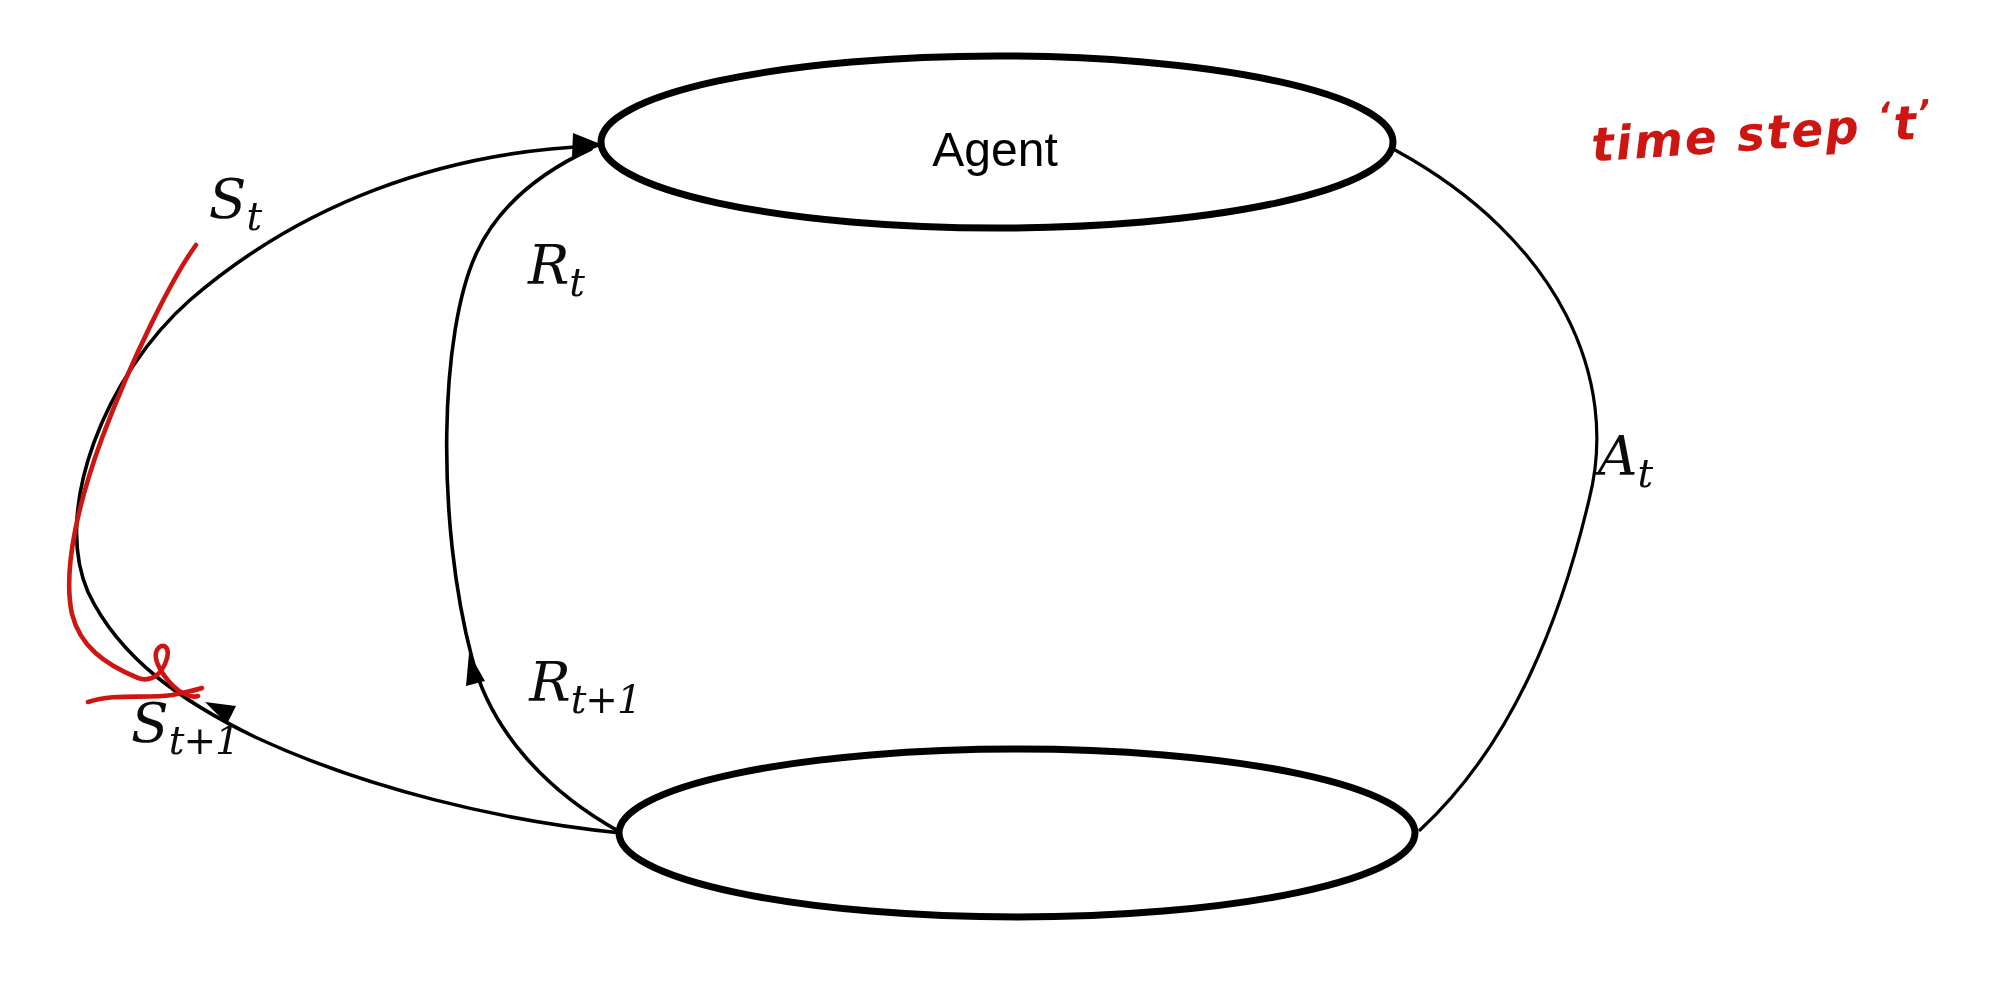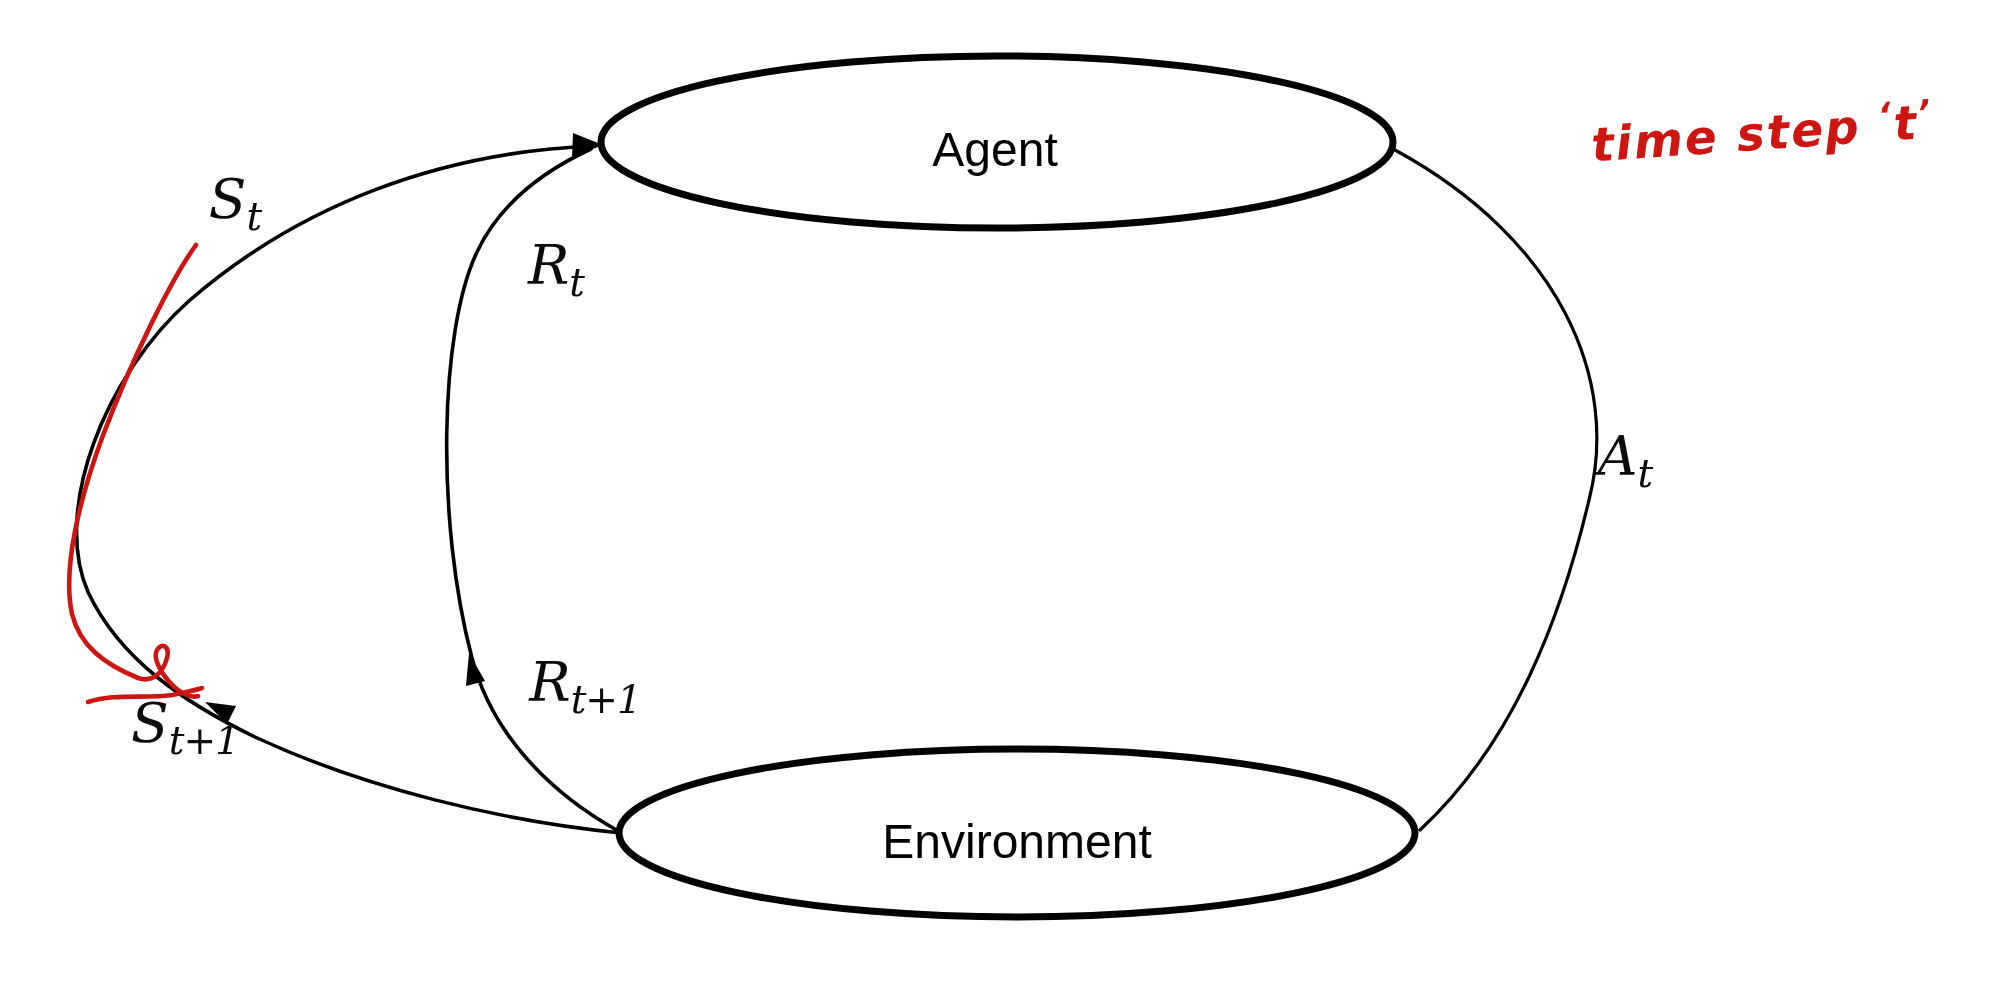--- a/index.html
+++ b/index.html
@@ -81,21 +81,20 @@
              C 80,646 104,664 138,678
              C 152,683 163,673 167,658
              C 170,646 162,642 157,650
              C 152,659 163,678 178,690
              C 185,695 192,698 198,696" fill="none" stroke="#cd1512" stroke-width="4.6" stroke-linecap="round"></path>
     <path d="M 88,702 C 115,693 145,699 172,695 C 182,693 193,691 202,688" fill="none" stroke="#cd1512" stroke-width="4.6" stroke-linecap="round"></path>
   </svg>
 
   <div class="node-label" style="left:995px;top:149px;">Agent</div>
 
-  <div class="node-label" style="left:1017px;top:841px;">Environment</div>
 
   <div class="math-label" style="left:235px;top:204px;">
     <span>S</span><span class="sub">t</span>
   </div>
 
   <div class="math-label" style="left:536px;top:270px;margin-left:20px;">
     <span>R</span><span class="sub">t</span>
   </div>
 
   <div class="math-label" style="left:585px;top:687px;text-align:right;">

